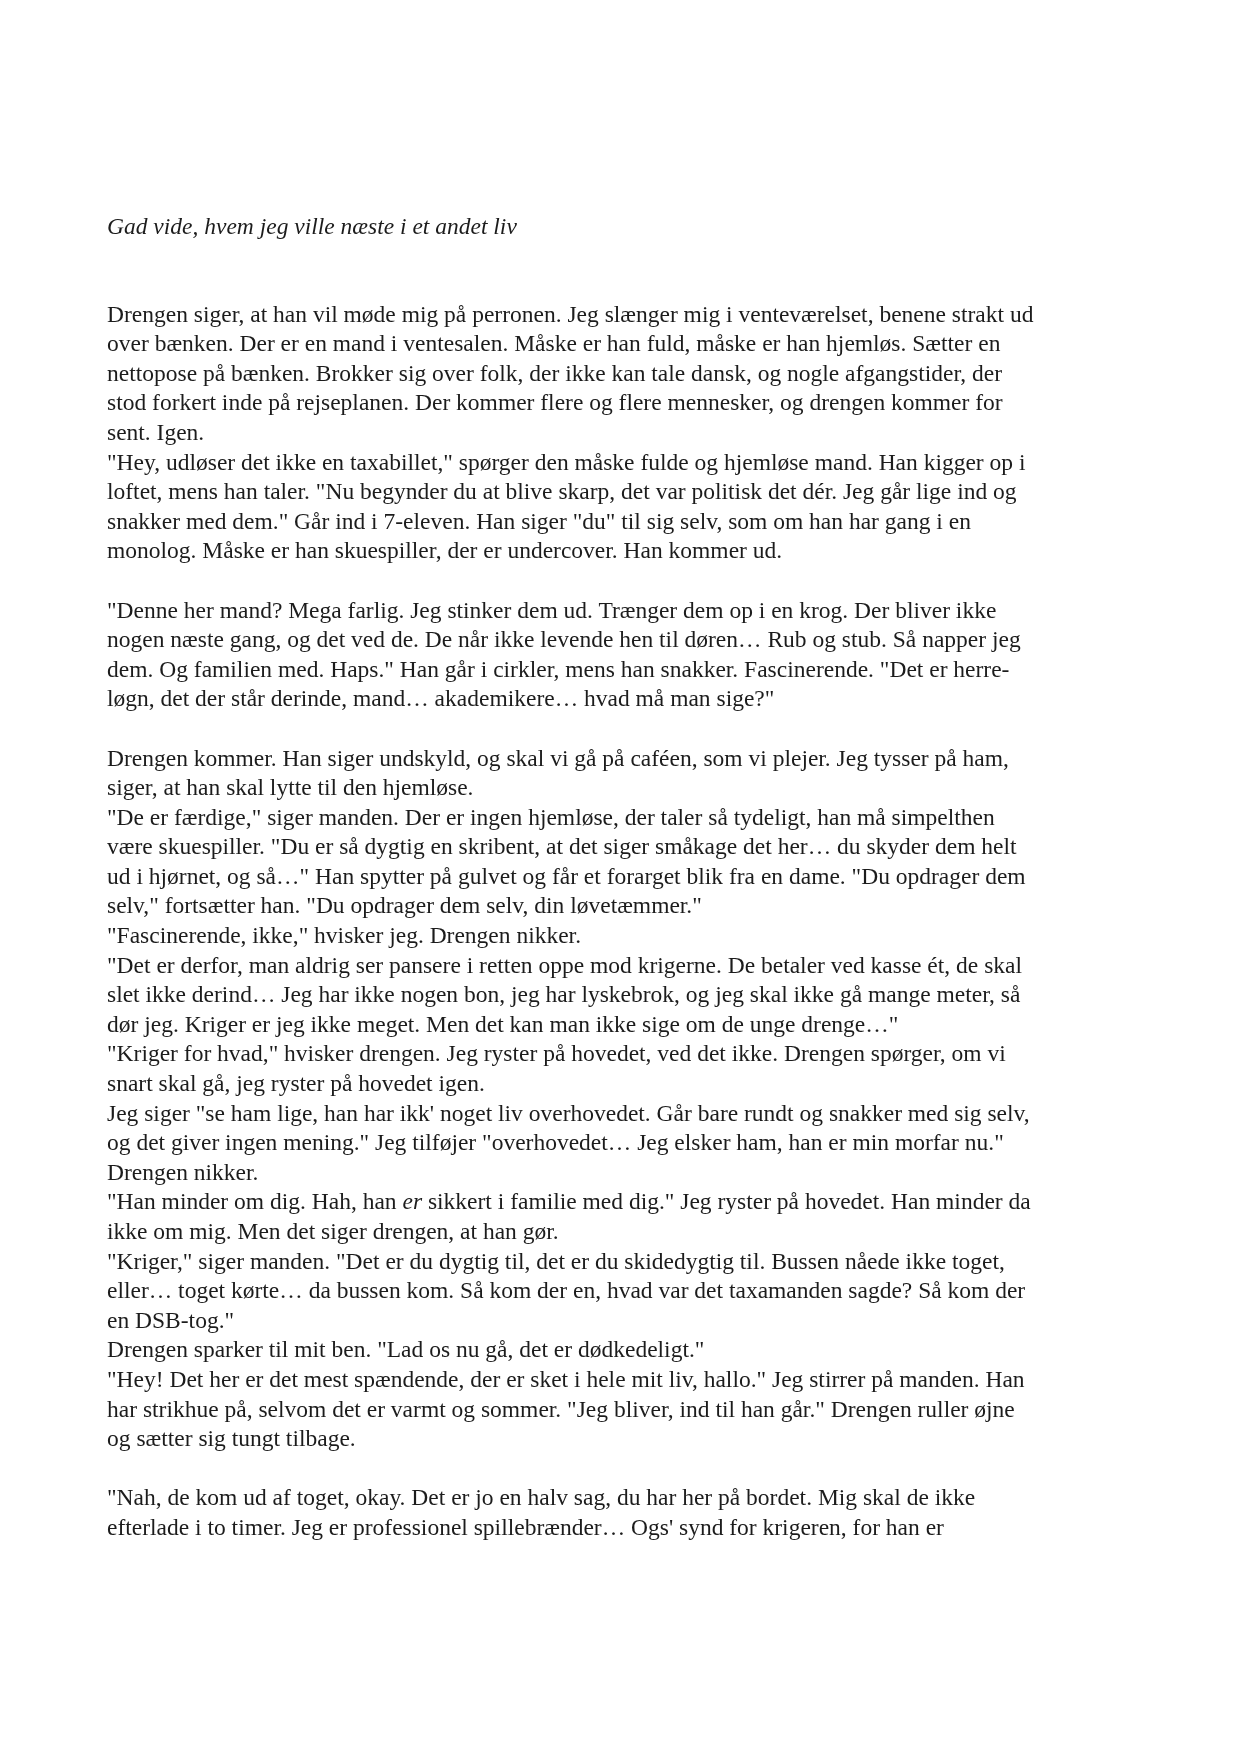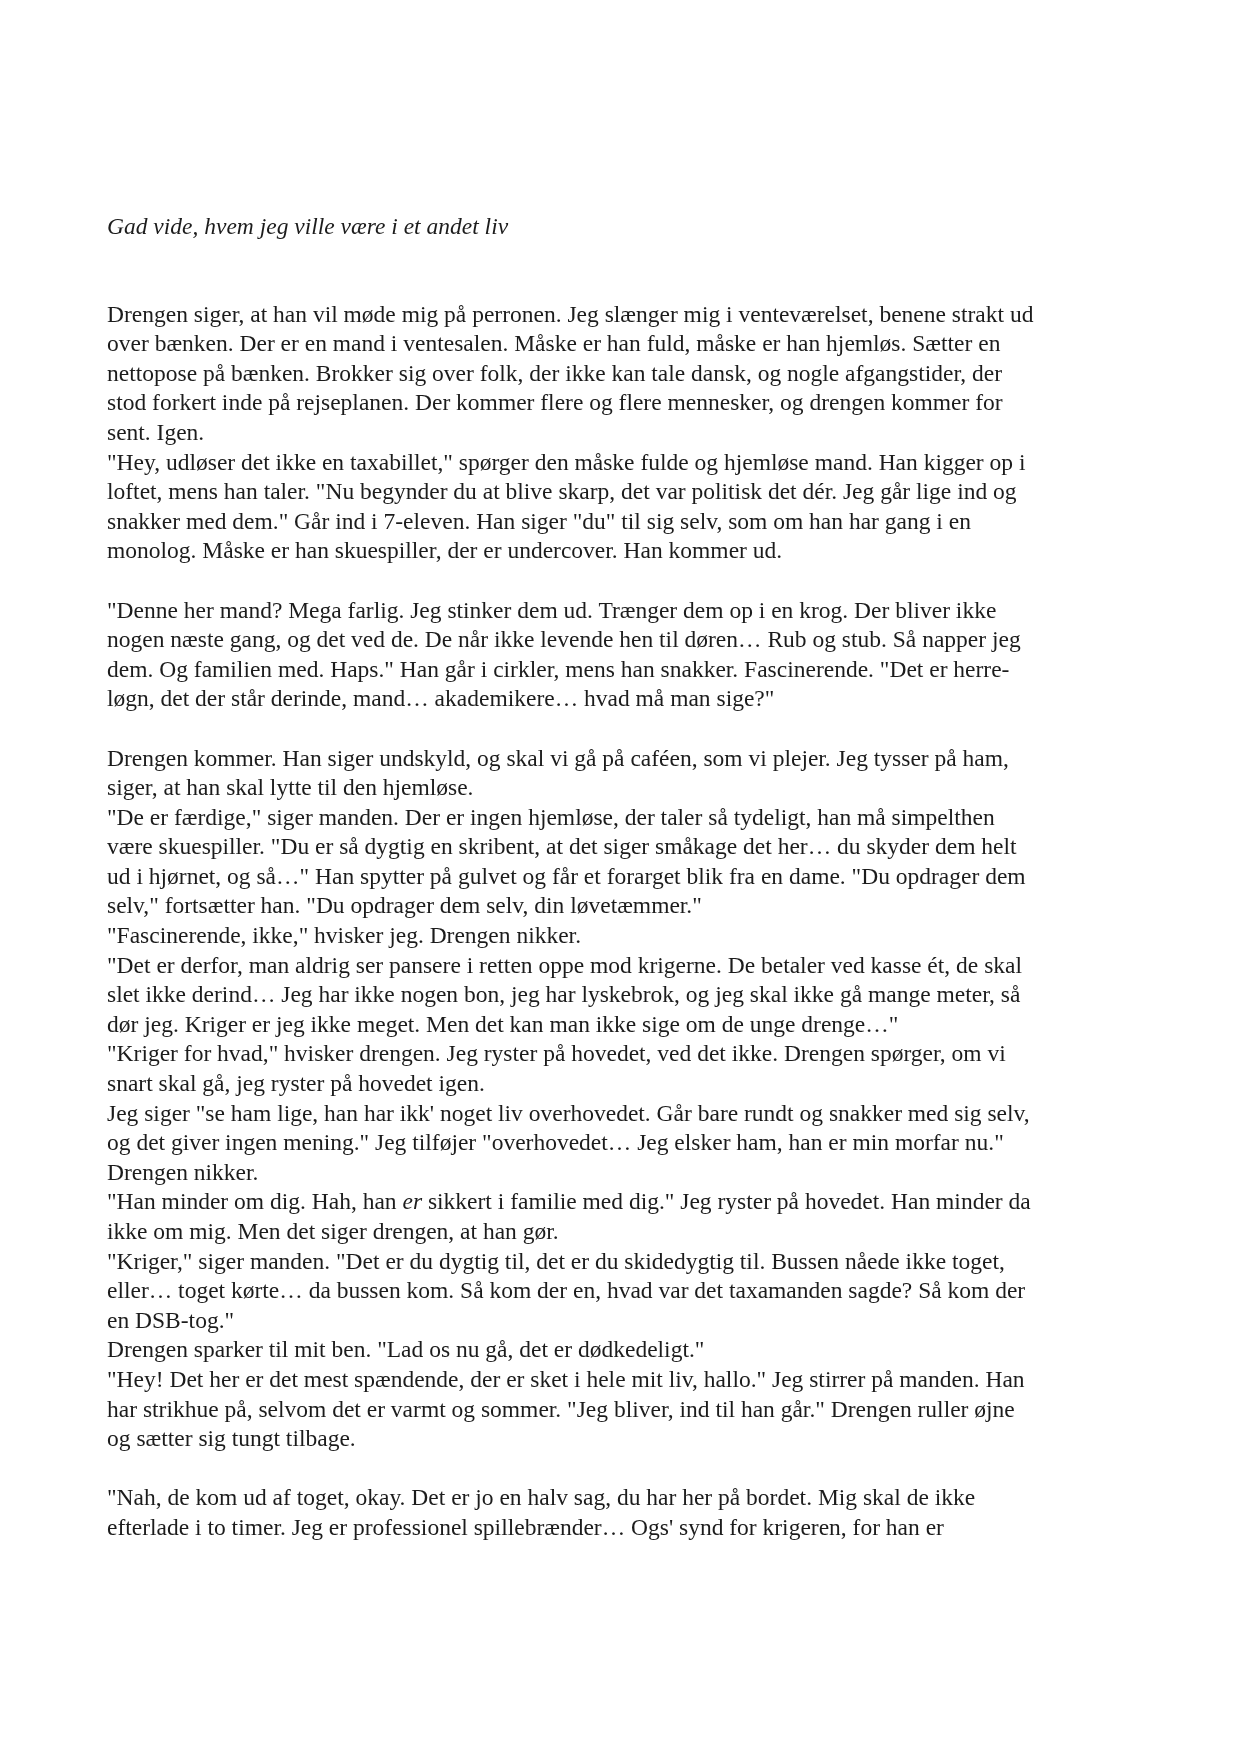--- a/index.html
+++ b/index.html
@@ -30,21 +30,21 @@
     margin: 0 0 29.6px 0;
     white-space: pre;
   }
   .para em { font-style: italic; text-align: right; }
 </style>
 </head>
 <body>
 
 <div class="page">
   <div class="content">
-    <p class="doc-title">Gad vide, hvem jeg ville være i et andet liv</p>
+    <p class="doc-title">Gad vide, hvem jeg ville næste i et andet liv</p>
 
     <p class="para">Drengen siger, at han vil møde mig på perronen. Jeg slænger mig i venteværelset, benene strakt ud
 over bænken. Der er en mand i ventesalen. Måske er han fuld, måske er han hjemløs. Sætter en
 nettopose på bænken. Brokker sig over folk, der ikke kan tale dansk, og nogle afgangstider, der
 stod forkert inde på rejseplanen. Der kommer flere og flere mennesker, og drengen kommer for
 sent. Igen.
 "Hey, udløser det ikke en taxabillet," spørger den måske fulde og hjemløse mand. Han kigger op i
 loftet, mens han taler. "Nu begynder du at blive skarp, det var politisk det dér. Jeg går lige ind og
 snakker med dem." Går ind i 7-eleven. Han siger "du" til sig selv, som om han har gang i en
 monolog. Måske er han skuespiller, der er undercover. Han kommer ud.</p>

